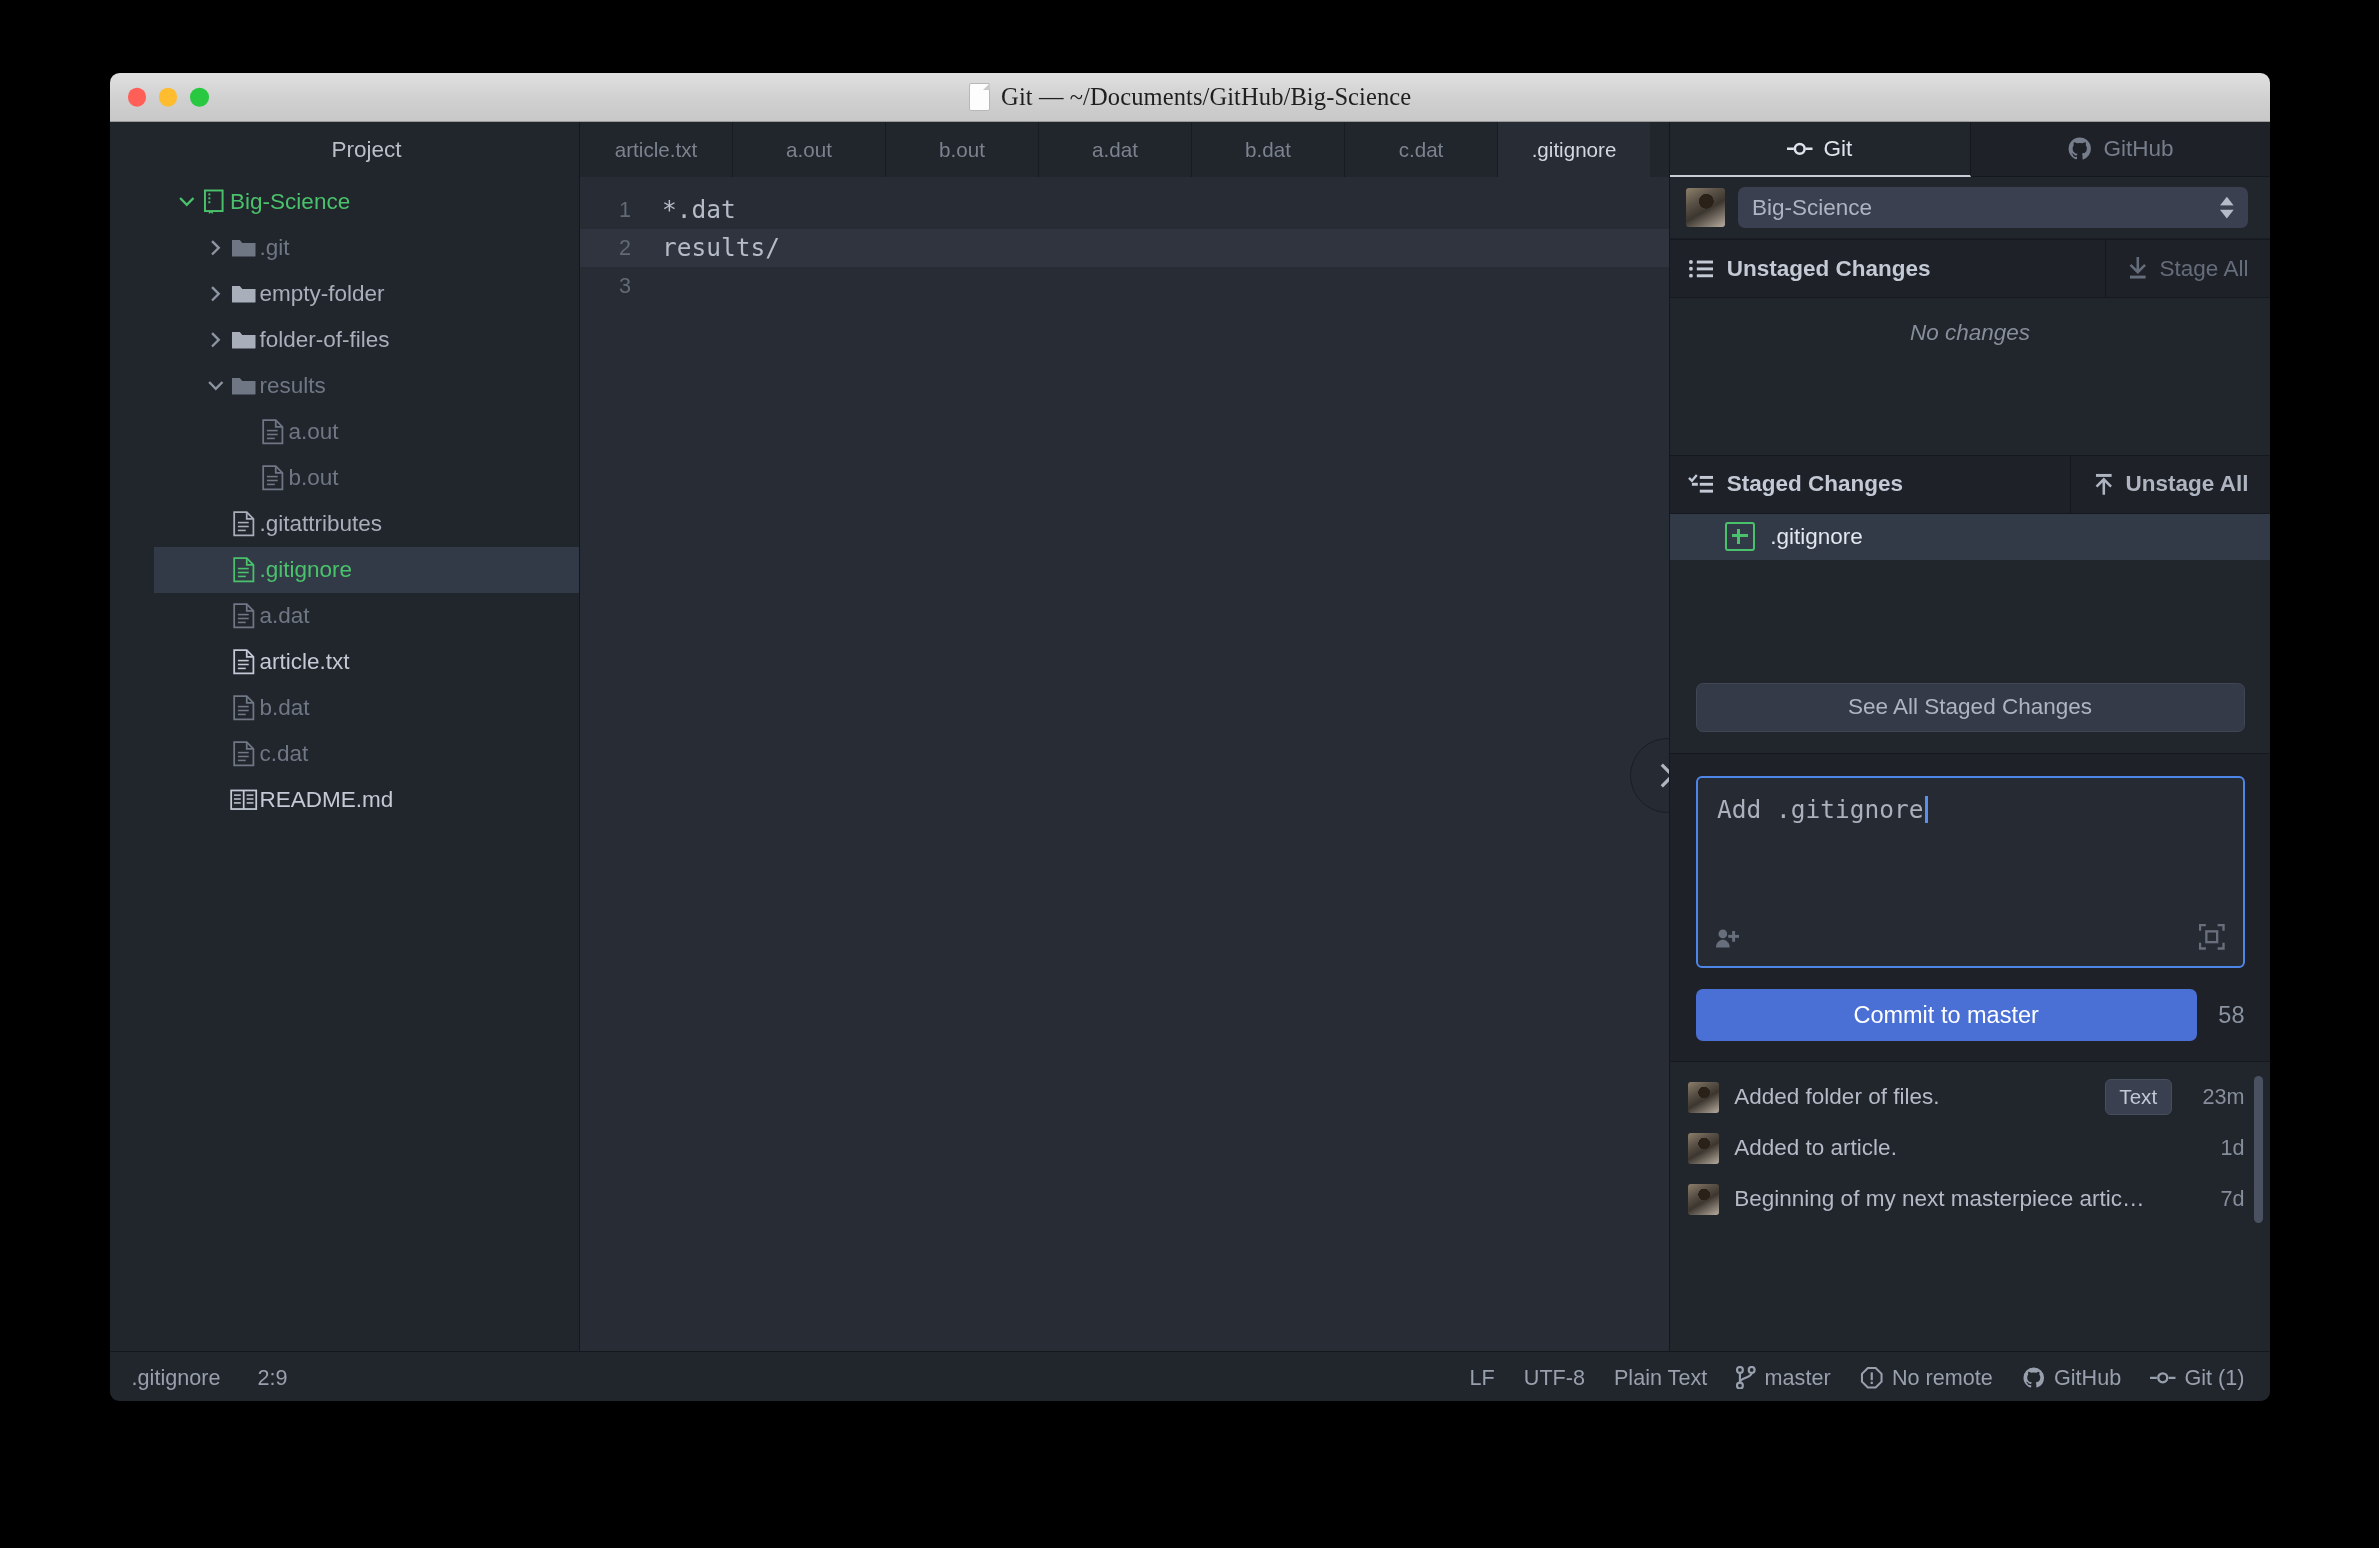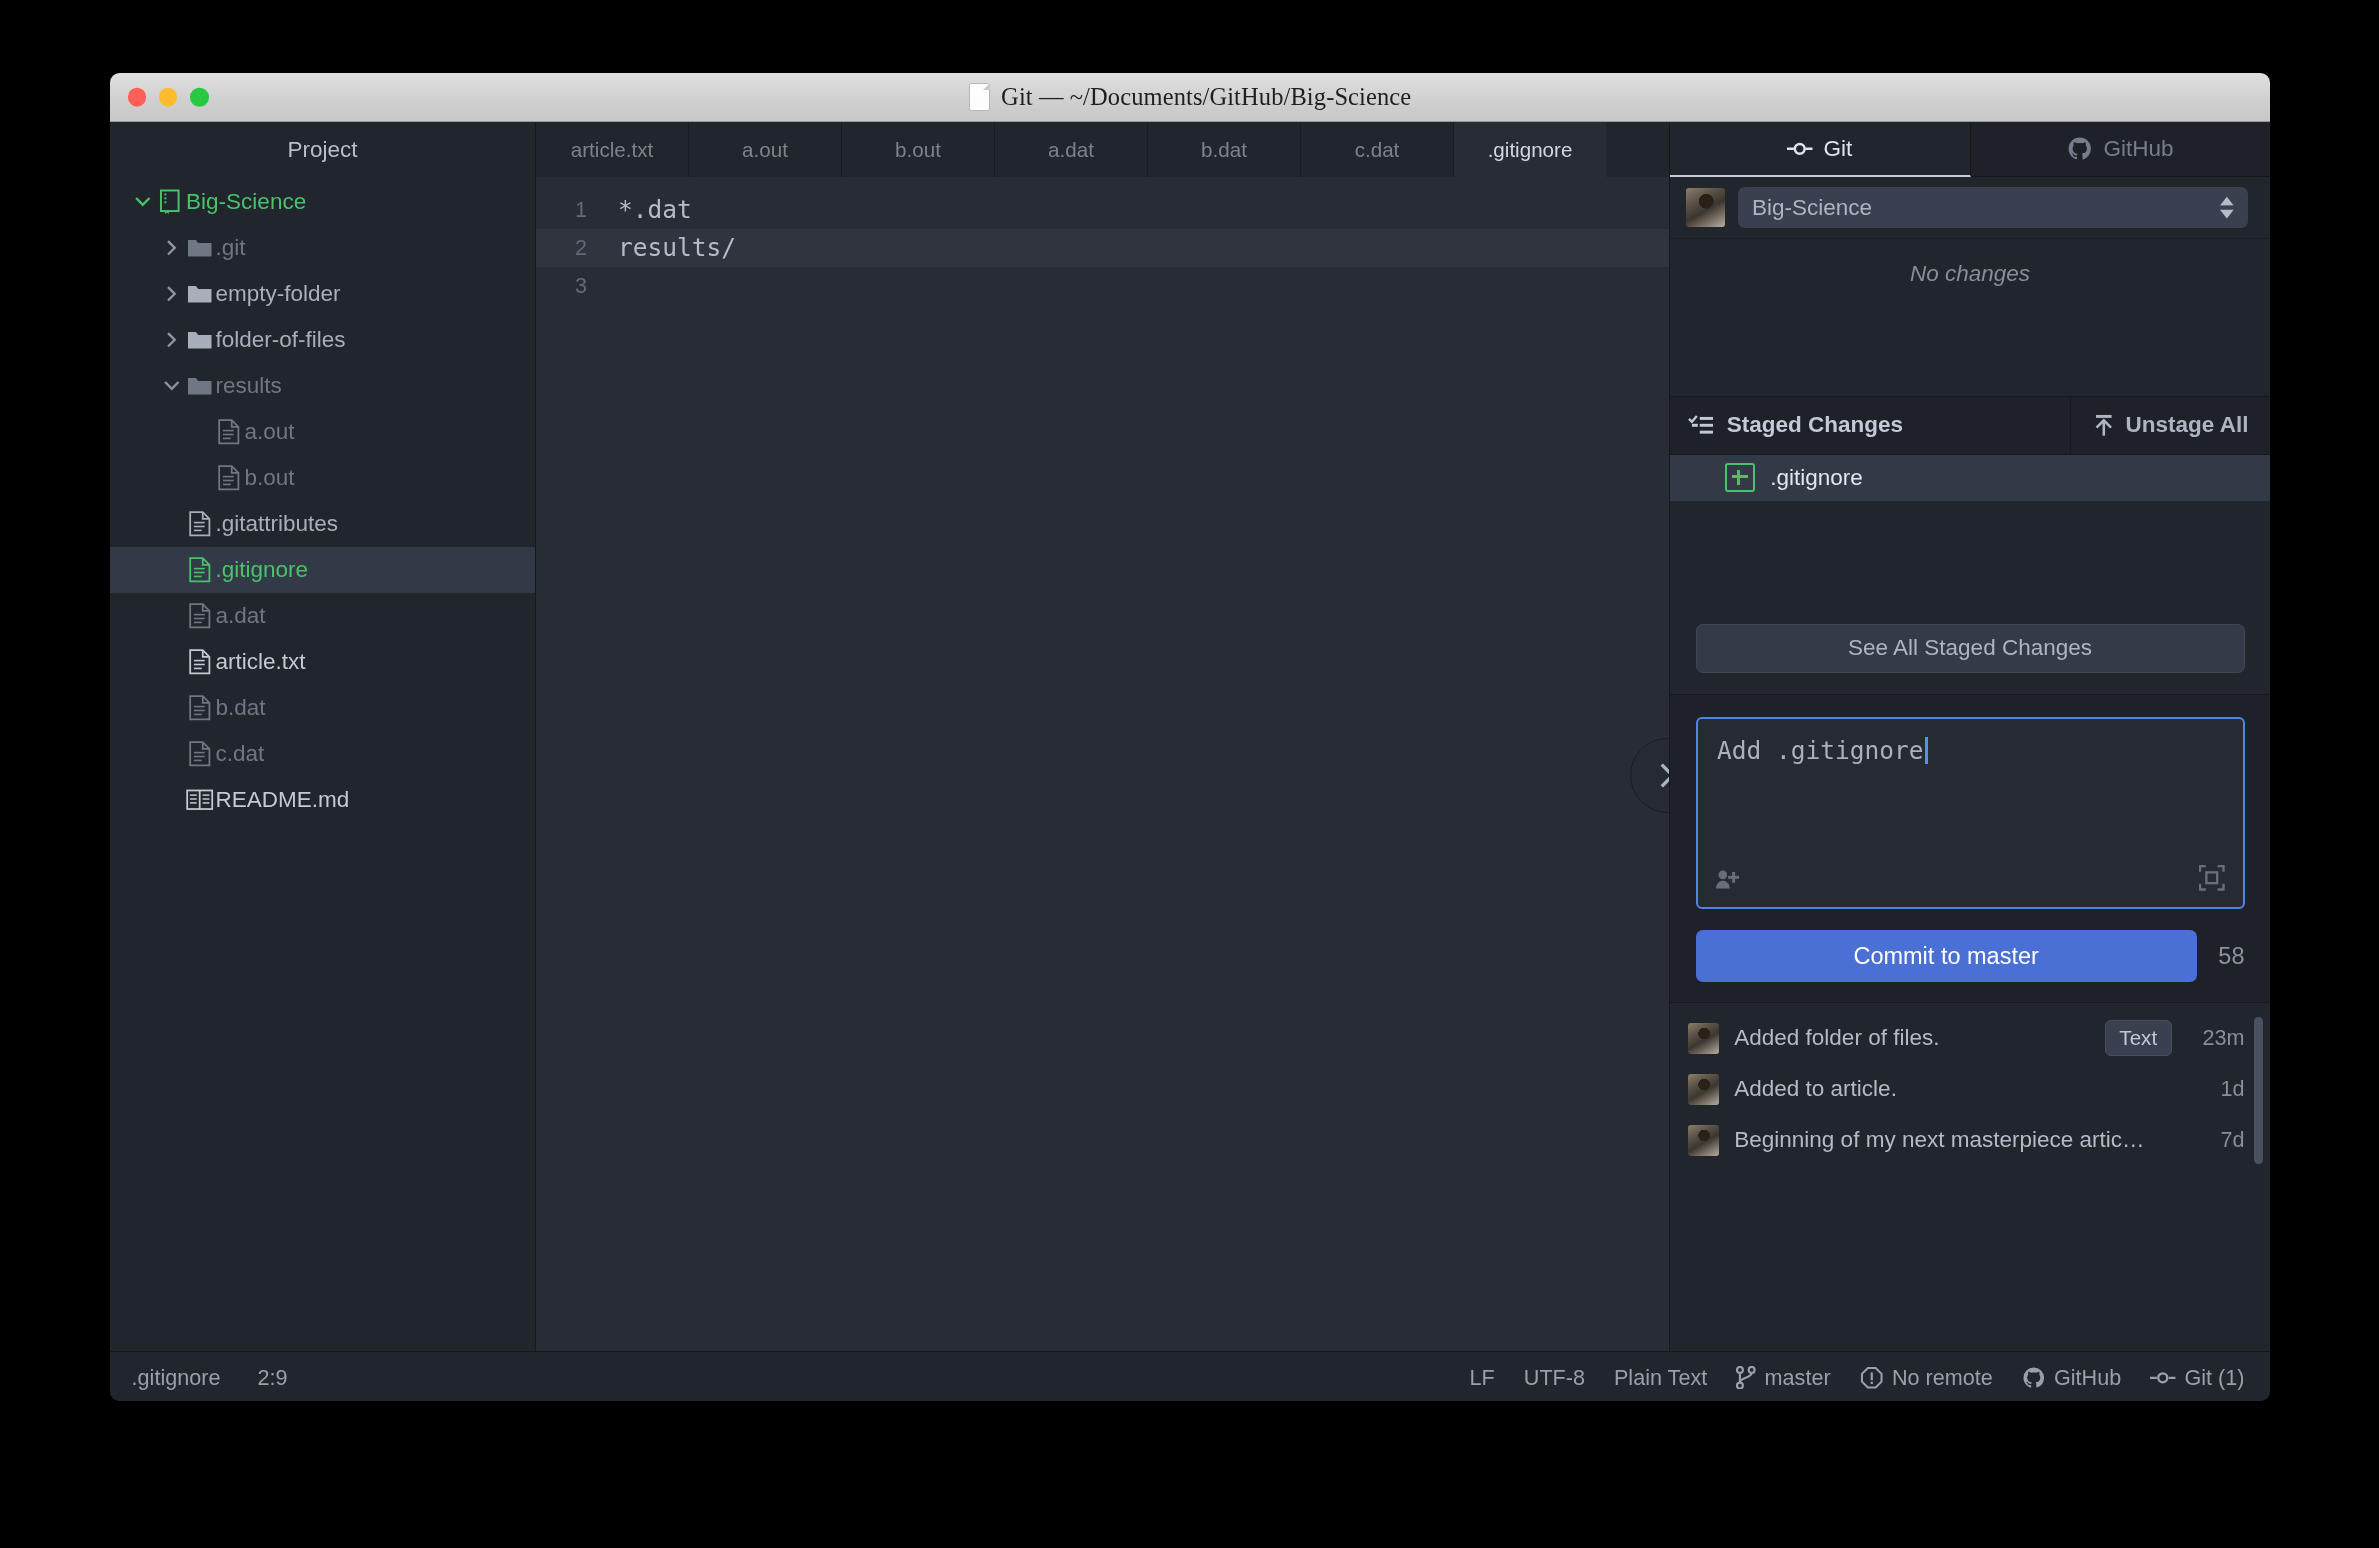--- a/index.html
+++ b/index.html
@@ -67,20 +67,21 @@
     background: #21252c;
   }
 
   
   #sidebar {
     width: 425px;
     background: #21252c;
     border-right: 1px solid #14171c;
     flex: none;
     position: relative;
+    padding-left: 44px;
   }
   #project-header {
     height: 55px;
     display: flex; align-items: center; justify-content: center;
     font-size: 22.5px; color: #b9bfc9;
   }
   .tree { padding-top: 2px; }
   .tree-row {
     height: 46px;
     display: flex; align-items: center;
@@ -684,20 +685,40 @@
             <svg width="15.7" height="9.8" viewBox="0 0 16 10">
                 <path d="M8 0 L15 9 L1 9 Z" fill="#b5bcc8"></path>
               </svg>
             <svg width="15.7" height="9.8" viewBox="0 0 16 10">
                 <path d="M8 10 L15 1 L1 1 Z" fill="#b5bcc8"></path>
               </svg>
           </span>
         </div>
       </div>
 
+      <div class="sect-head">
+        <div class="sect-title">
+          <svg width="25.5" height="21.6" viewBox="0 0 26 22">
+            <circle cx="3" cy="4" r="2" fill="#c3cad5"></circle>
+              <rect x="9" y="2.6" width="17" height="3" fill="#c3cad5"></rect>
+            <circle cx="3" cy="11" r="2" fill="#c3cad5"></circle>
+              <rect x="9" y="9.6" width="17" height="3" fill="#c3cad5"></rect>
+            <circle cx="3" cy="18" r="2" fill="#c3cad5"></circle>
+              <rect x="9" y="16.6" width="17" height="3" fill="#c3cad5"></rect>
+          </svg>
+          <span>Unstaged Changes</span>
+        </div>
+        <div class="sect-action disabled">
+          <svg width="21.6" height="23.5" viewBox="0 0 22 24">
+            <path d="M11 1 L11 14 M4.5 9 L11 15.5 L17.5 9" fill="none" stroke="#656d7a" stroke-width="2.6" stroke-linecap="square"></path>
+            <rect x="3" y="19" width="16" height="3" fill="#656d7a"></rect>
+          </svg>
+          <span>Stage All</span>
+        </div>
+      </div>
       <div id="unstaged-body">
         <span>No changes</span>
       </div>
 
       <div class="sect-head">
         <div class="sect-title">
           <svg width="25.5" height="21.6" viewBox="0 0 26 22">
             <path d="M1 5 L4 8 L9 2" fill="none" stroke="#c3cad5" stroke-width="2.4"></path>
             <rect x="12" y="3" width="14" height="3" fill="#c3cad5"></rect>
             <rect x="12" y="10" width="14" height="3" fill="#c3cad5"></rect>

